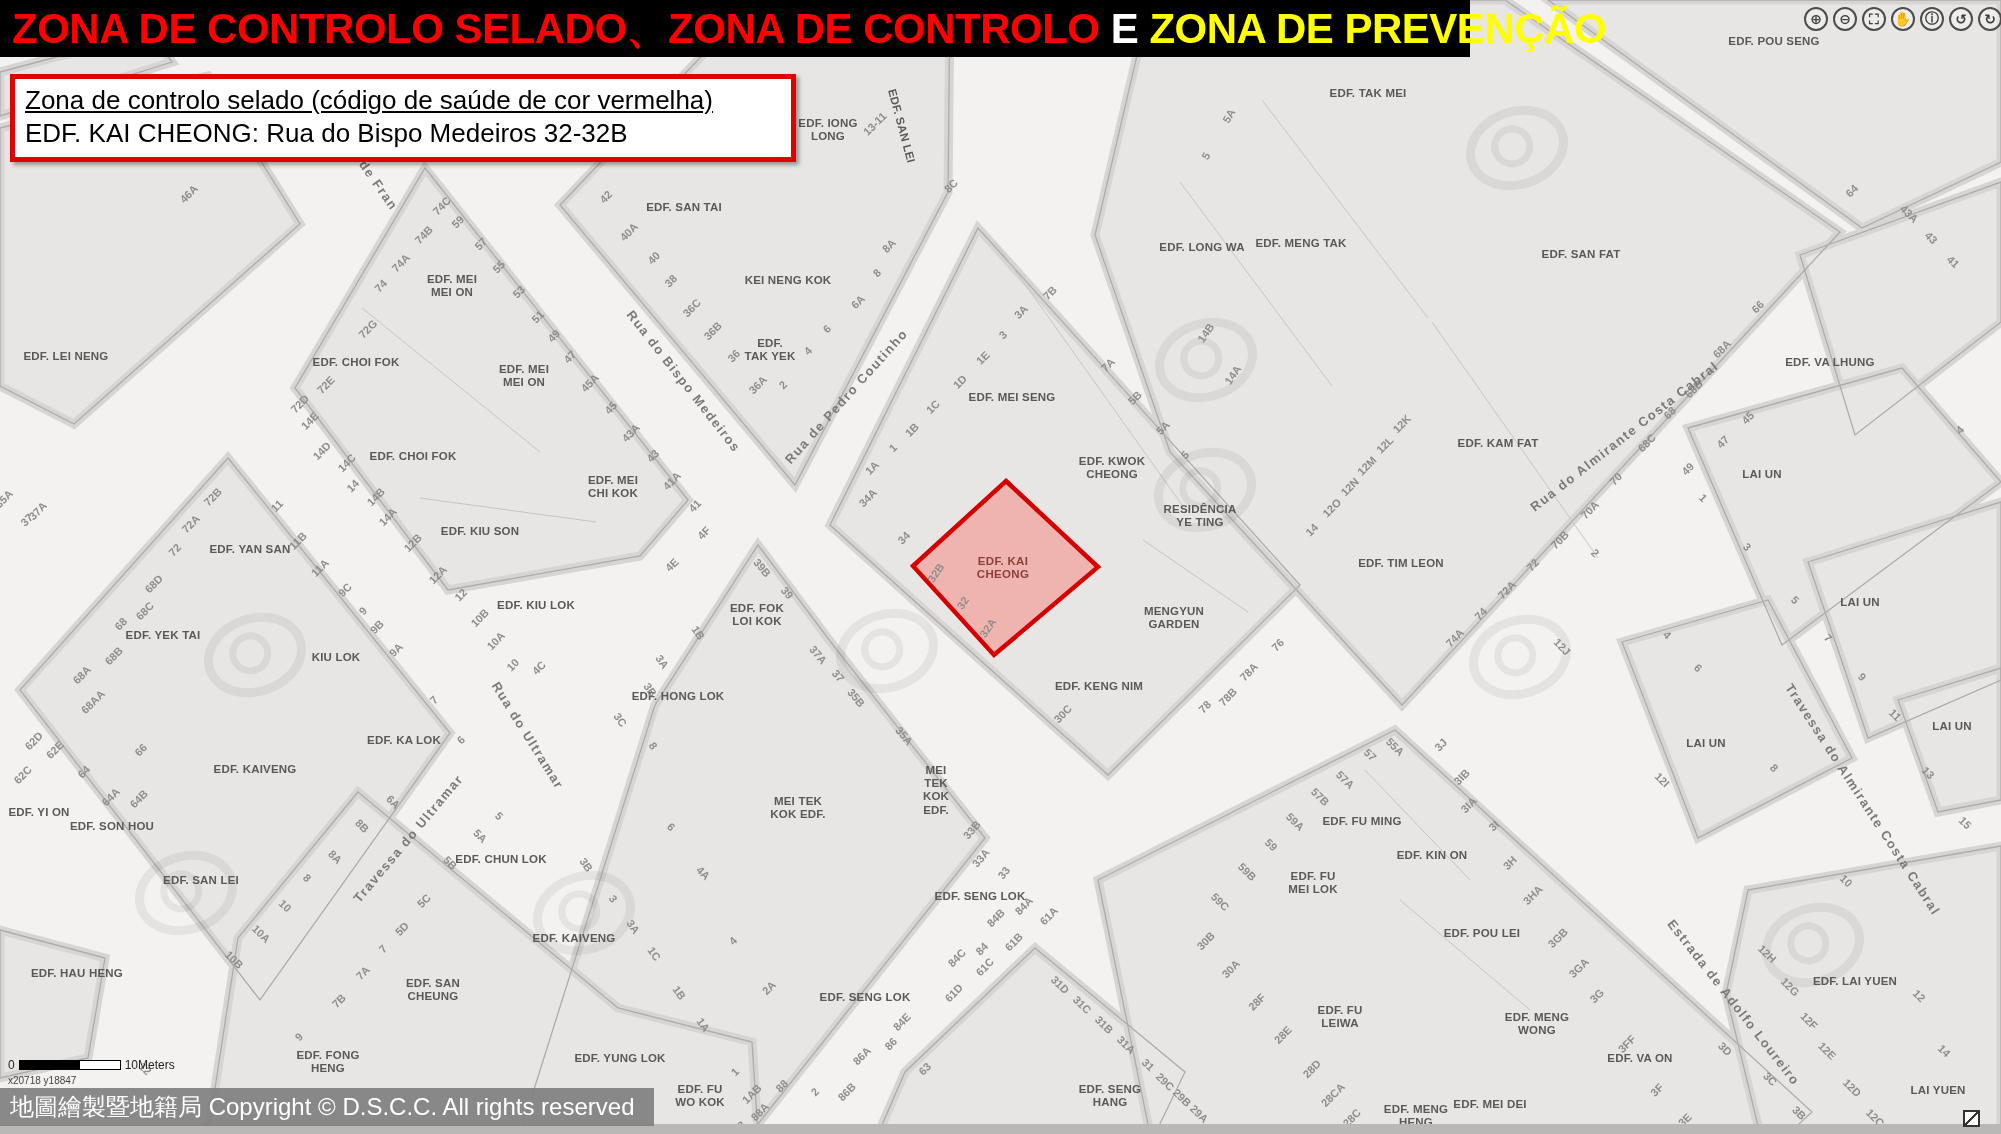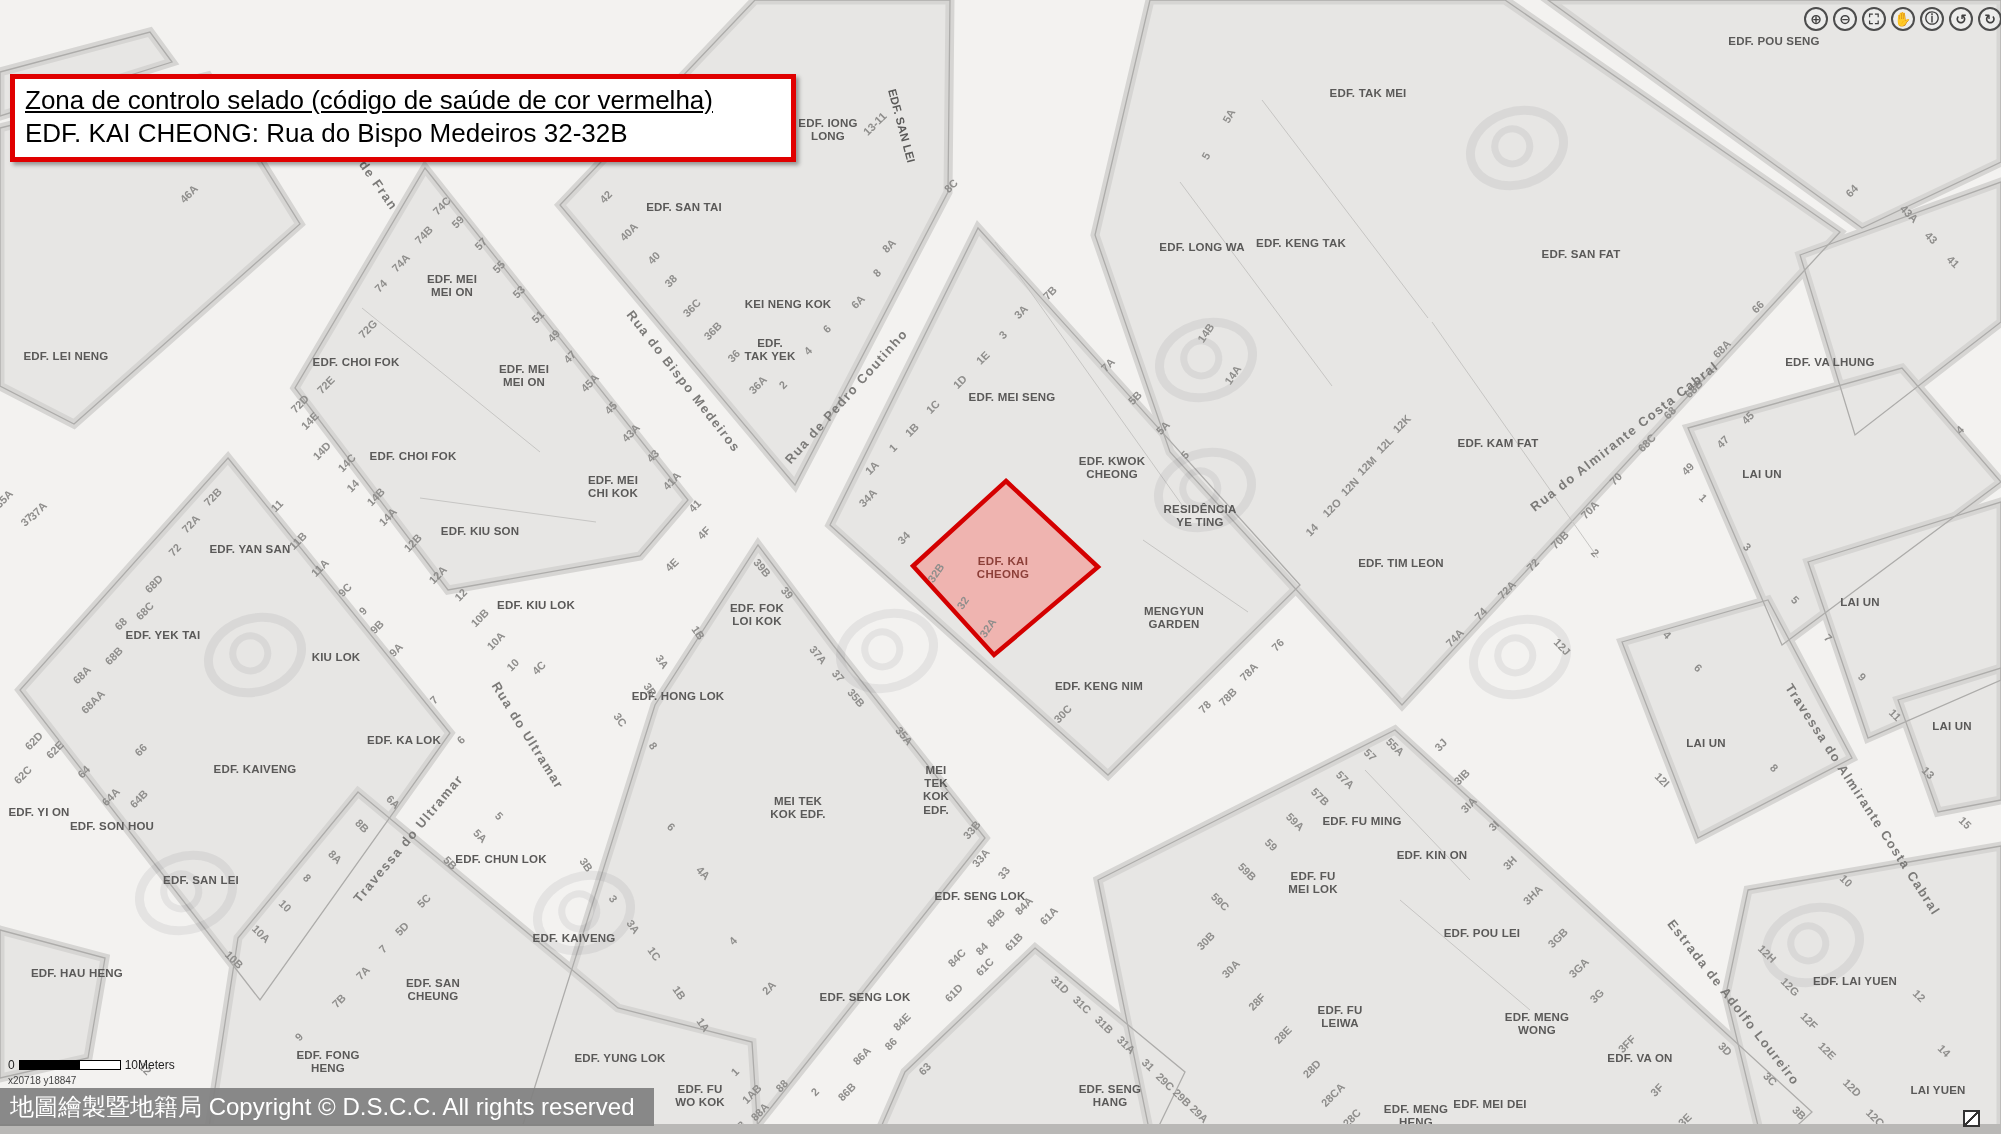--- a/index.html
+++ b/index.html
@@ -119,21 +119,21 @@
         <div class="ghost" style="left: 1517px; top: 148px;"></div>
         <div class="ghost" style="left: 1205px; top: 490px;"></div>
         <div class="ghost" style="left: 186px; top: 893px;"></div>
       </div>
     <div id="labels">
         <span class="lbl bldg" style="left: 66px; top: 357px;">EDF. LEI NENG</span>
         <span class="lbl bldg" style="left: 684px; top: 208px;">EDF. SAN TAI</span>
         <span class="lbl bldg" style="left: 828px; top: 130px;">EDF. IONG
 LONG</span>
         <span class="lbl bldg" style="left: 901px; top: 126px; transform: translate(-50%, -50%) rotate(75deg);">EDF. SAN LEI</span>
-        <span class="lbl bldg" style="left: 788px; top: 281px; margin-top: 24px;">KEI NENG KOK</span>
+        <span class="lbl bldg" style="left: 788px; top: 281px;">KEI NENG KOK</span>
         <span class="lbl bldg" style="left: 770px; top: 350px;">EDF.
 TAK YEK</span>
         <span class="lbl bldg" style="left: 452px; top: 286px;">EDF. MEI
 MEI ON</span>
         <span class="lbl bldg" style="left: 524px; top: 376px;">EDF. MEI
 MEI ON</span>
         <span class="lbl bldg" style="left: 356px; top: 363px;">EDF. CHOI FOK</span>
         <span class="lbl bldg" style="left: 413px; top: 457px;">EDF. CHOI FOK</span>
         <span class="lbl bldg" style="left: 613px; top: 487px;">EDF. MEI
 CHI KOK</span>
@@ -172,21 +172,21 @@
         <span class="lbl bldg" style="left: 1112px; top: 468px;">EDF. KWOK
 CHEONG</span>
         <span class="lbl bldg" style="left: 1200px; top: 516px;">RESIDÊNCIA
 YE TING</span>
         <span class="lbl bldg" style="left: 1174px; top: 618px;">MENGYUN
 GARDEN</span>
         <span class="lbl bldg" style="left: 1099px; top: 687px;">EDF. KENG NIM</span>
         <span class="lbl bldg" style="left: 1110px; top: 1096px;">EDF. SENG
 HANG</span>
         <span class="lbl bldg" style="left: 1202px; top: 248px;">EDF. LONG WA</span>
-        <span class="lbl bldg" style="left: 1301px; top: 244px;">EDF. KENG TAK</span>
+        <span class="lbl bldg" style="left: 1301px; top: 244px;">EDF. MENG TAK</span>
         <span class="lbl bldg" style="left: 1368px; top: 94px;">EDF. TAK MEI</span>
         <span class="lbl bldg" style="left: 1581px; top: 255px;">EDF. SAN FAT</span>
         <span class="lbl bldg" style="left: 1498px; top: 444px;">EDF. KAM FAT</span>
         <span class="lbl bldg" style="left: 1401px; top: 564px;">EDF. TIM LEON</span>
         <span class="lbl bldg" style="left: 1774px; top: 42px;">EDF. POU SENG</span>
         <span class="lbl bldg" style="left: 1830px; top: 363px;">EDF. VA LHUNG</span>
         <span class="lbl bldg" style="left: 1362px; top: 822px;">EDF. FU MING</span>
         <span class="lbl bldg" style="left: 1432px; top: 856px;">EDF. KIN ON</span>
         <span class="lbl bldg" style="left: 1313px; top: 883px;">EDF. FU
 MEI LOK</span>
@@ -465,20 +465,25 @@
         <span class="lbl street" style="left: 409px; top: 839px; transform: translate(-50%, -50%) rotate(-50deg);">Travessa do Ultramar</span>
         <span class="lbl street" style="left: 1625px; top: 437px; transform: translate(-50%, -50%) rotate(-38deg);">Rua do Almirante Costa Cabral</span>
         <span class="lbl street" style="left: 1862px; top: 800px; transform: translate(-50%, -50%) rotate(57deg);">Travessa do Almirante Costa Cabral</span>
         <span class="lbl street" style="left: 1733px; top: 1003px; transform: translate(-50%, -50%) rotate(52deg);">Estrada de Adolfo Loureiro</span>
         <span class="lbl street" style="left: 368px; top: 172px; transform: translate(-50%, -50%) rotate(55deg);">Rua de Fran</span>
         <span class="lbl red-bldg" style="left: 1003px; top: 568px;">EDF. KAI
 CHEONG</span>
       </div>
   </div>
 
+  <div id="banner">
+      <span style="color: rgb(255, 0, 0);">ZONA DE CONTROLO SELADO、ZONA DE CONTROLO </span>
+      <span style="color: rgb(255, 255, 255);">E </span>
+      <span style="color: rgb(255, 255, 0);">ZONA DE PREVENÇÃO</span>
+    </div>
 
   <div id="info-box">
     <div class="l1">Zona de controlo selado (código de saúde de cor vermelha)</div>
     <div class="l2">EDF. KAI CHEONG: Rua do Bispo Medeiros 32-32B</div>
   </div>
 
   <div id="toolbar">
       <button class="tool-btn">⊕</button>
       <button class="tool-btn">⊖</button>
       <button class="tool-btn">⛶</button>

